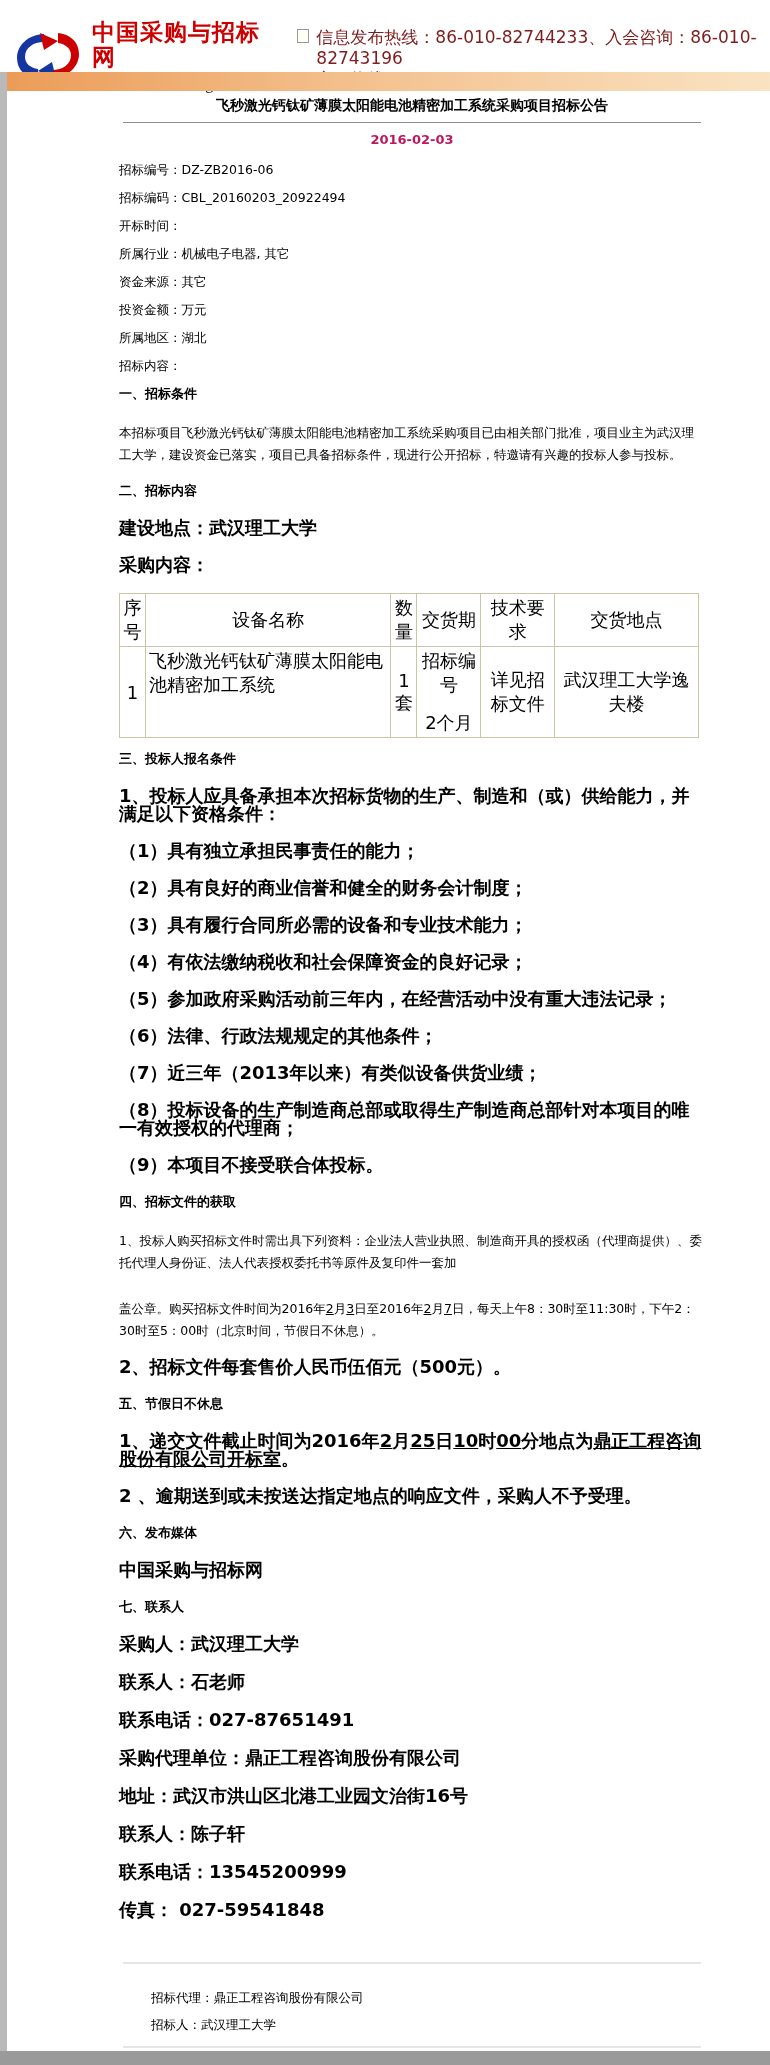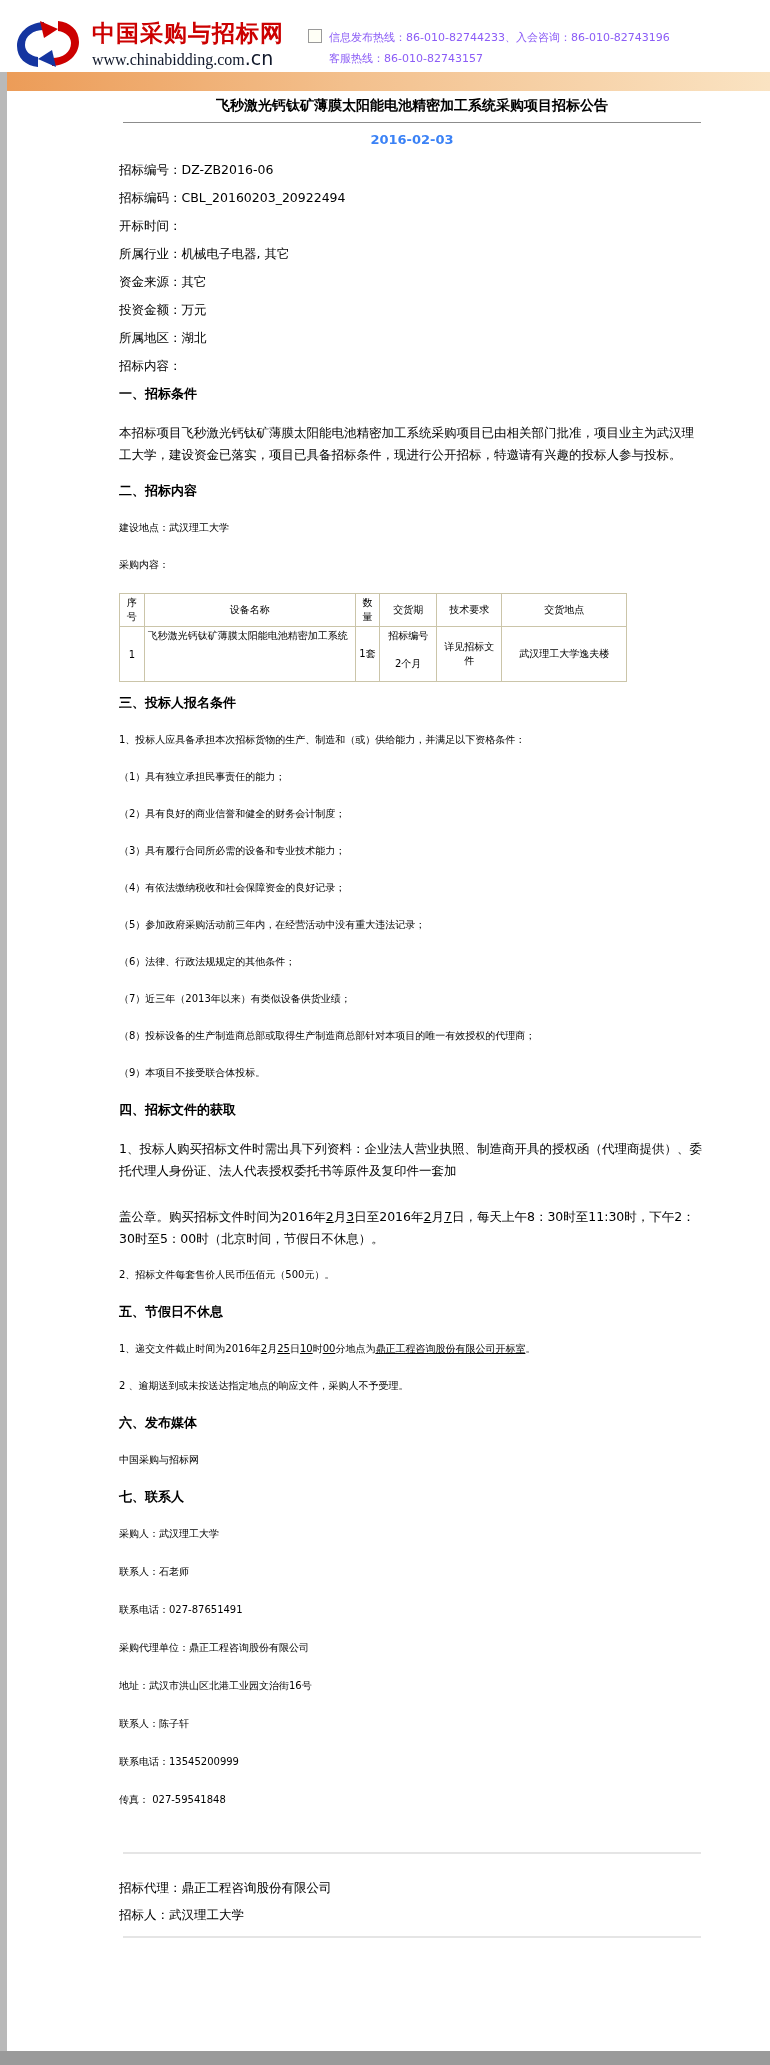--- a/index.html
+++ b/index.html
@@ -14,47 +14,47 @@
     background:linear-gradient(to right,#ec9c58,#f3c08d 45%,#fae3c2);}
   
   .header{position:absolute;top:20px;left:14px;right:10px;height:50px;display:flex;align-items:flex-start;}
   .logo{display:flex;align-items:center;cursor:pointer;}
   .logo-text{margin-left:6px;}
   .site-name{color:#cc0000;font-weight:bold;font-size:23px;line-height:25px;letter-spacing:1px;}
   .site-url{color:#0f172a;font-weight:normal;font-size:16px;line-height:24px;font-family:"Liberation Serif",serif;}
   .site-url .cn{font-size:19px;font-family:"DejaVu Sans",sans-serif;}
   .hotlines{margin-left:24px;display:flex;align-items:flex-start;padding-top:7px;}
   .checkbox{width:12px;height:12px;border:1px solid #9a9a9a;background:#fffff6;margin-right:7px;margin-top:2px;}
-  .hotline-text{color:#8b5cf6;font-size:11px;line-height:21px;}
+  .hotline-text{color:#7f1d1d;font-size:17px;line-height:21px;}
   
   .article{position:absolute;top:92px;left:7px;right:0;padding:0 65px 0 112px;}
   .page-title{text-align:center;font-size:14px;font-weight:bold;padding-top:4px;line-height:18px;margin-bottom:8px;}
   .title-rule{border:0;border-top:1px solid #8c8c8c;margin:0 4px 8px 4px;}
-  .pub-date{text-align:center;color:#3b82f6;font-weight:bold;font-size:13px;line-height:18px;margin-bottom:12px;}
+  .pub-date{text-align:center;color:#be185d;font-weight:bold;font-size:13px;line-height:18px;margin-bottom:12px;}
   .meta-line{font-size:12.5px;line-height:18px;margin-bottom:10px;}
   .center-bold{text-align:center;font-weight:bold;font-size:13px;line-height:18px;margin-top:14px;margin-bottom:19px;}
   .heading{font-weight:bold;font-size:13px;line-height:18px;margin-bottom:19px;}
-  .body-line{font-size:10px;line-height:18px;margin-bottom:19px;}
+  .body-line{font-size:18px;line-height:18px;margin-bottom:19px;font-weight:bold;}
   .para{font-size:12.5px;line-height:22px;margin-bottom:16px;}
   .para-gap{margin-bottom:24px;}
   .u{text-decoration:underline;}
   
-  table.bid{border-collapse:collapse;width:508px;margin-bottom:12px;font-size:10px;}
+  table.bid{border-collapse:collapse;width:580px;margin-bottom:12px;font-size:18px;}
   table.bid th,table.bid td{border:1px solid #cbc5a9;padding:2px 3px;font-weight:normal;}
   table.bid th{text-align:center;height:20px;}
   td.c-no{text-align:center;vertical-align:middle;}
   td.c-name{text-align:left;vertical-align:top;}
   td.c-qty{text-align:center;vertical-align:middle;}
   td.c-del{text-align:center;vertical-align:top;}
   td.c-del .del2{margin-top:14px;}
   td.c-tech,td.c-place{text-align:center;vertical-align:middle;}
   tr.datarow{height:55px;}
   
   .footer-rule{height:2px;background:#e5e5e5;margin:43px 4px 25px 4px;}
-  .footer-line{font-size:12.5px;line-height:18px;margin-bottom:9px;}
+  .footer-line{font-size:12.5px;line-height:18px;margin-bottom:9px;margin-left:32px;}
   .footer-rule2{height:2px;background:#e5e5e5;margin:12px 4px 0 4px;}
 </style>
 </head>
 <body>
 
 <div class="header">
   <div class="logo">
     <span>
       <svg width="72" height="48" viewBox="0 0 72 48">
         <path fill="#1535a0" d="M30 2 C13 3 3 14 3 26 C3 38 12 46 24 47 L24 37 C16 36 11 31 11 25 C11 16 19 10 30 10 Z"></path>

